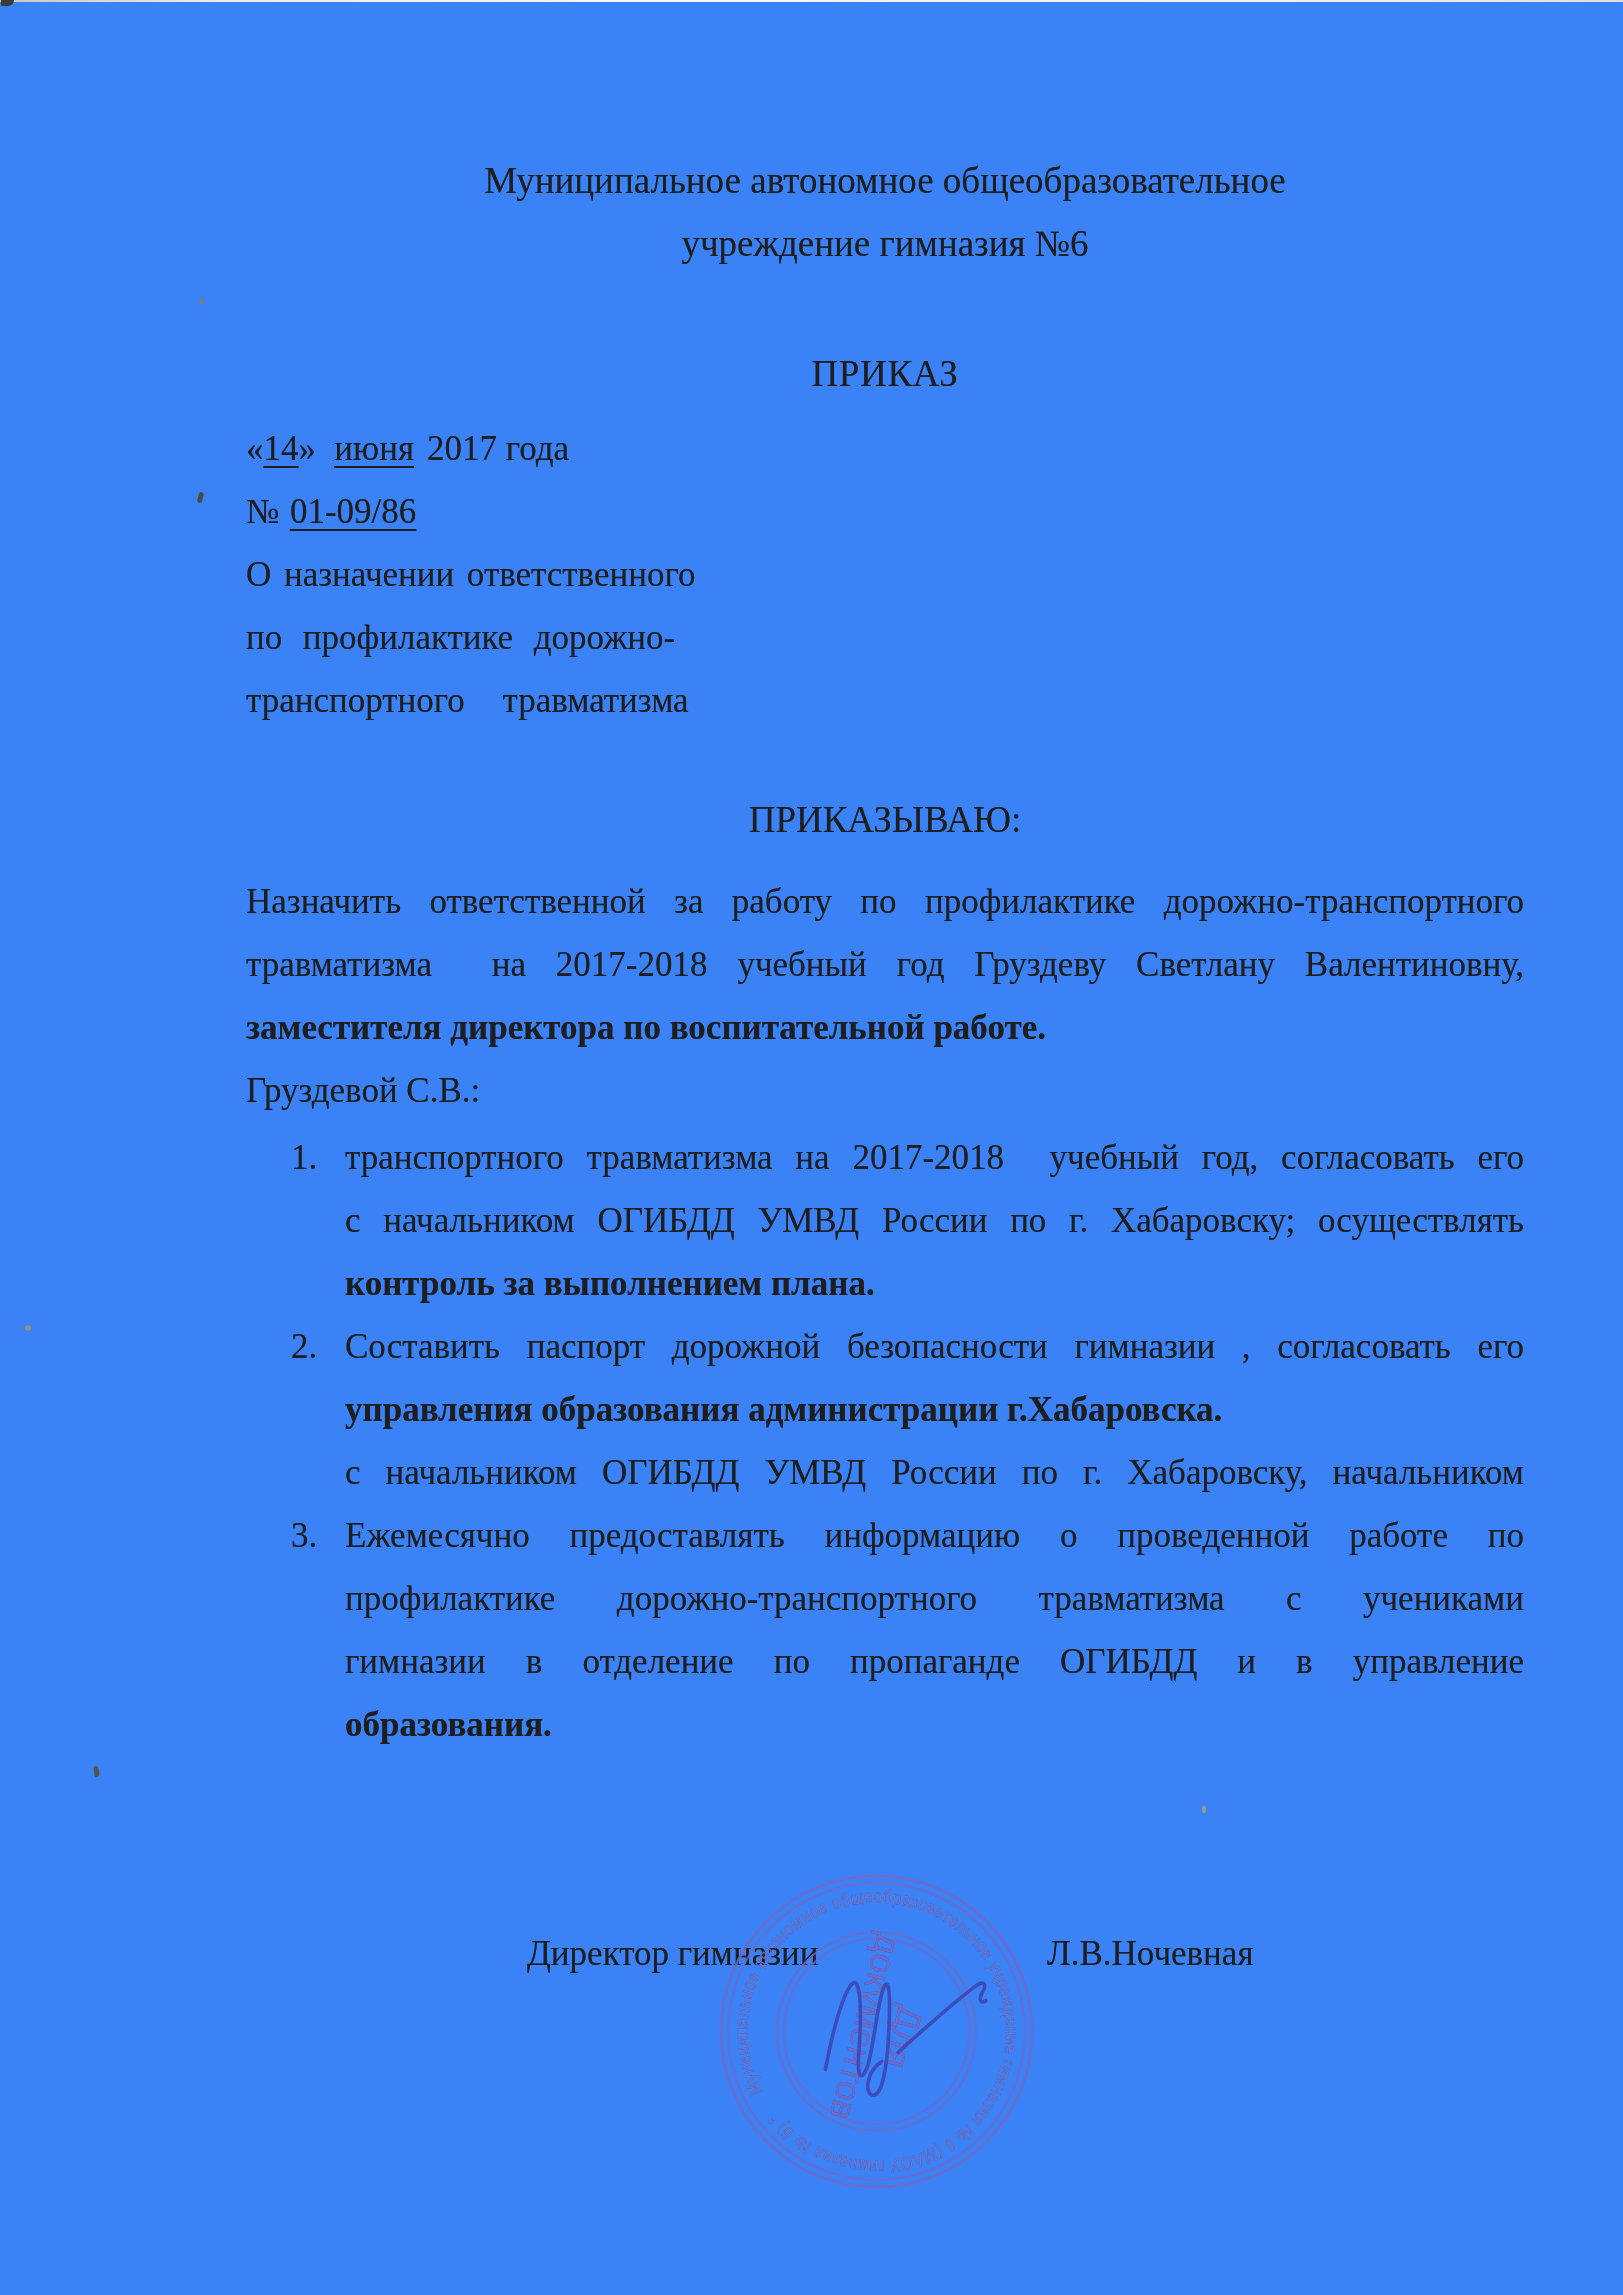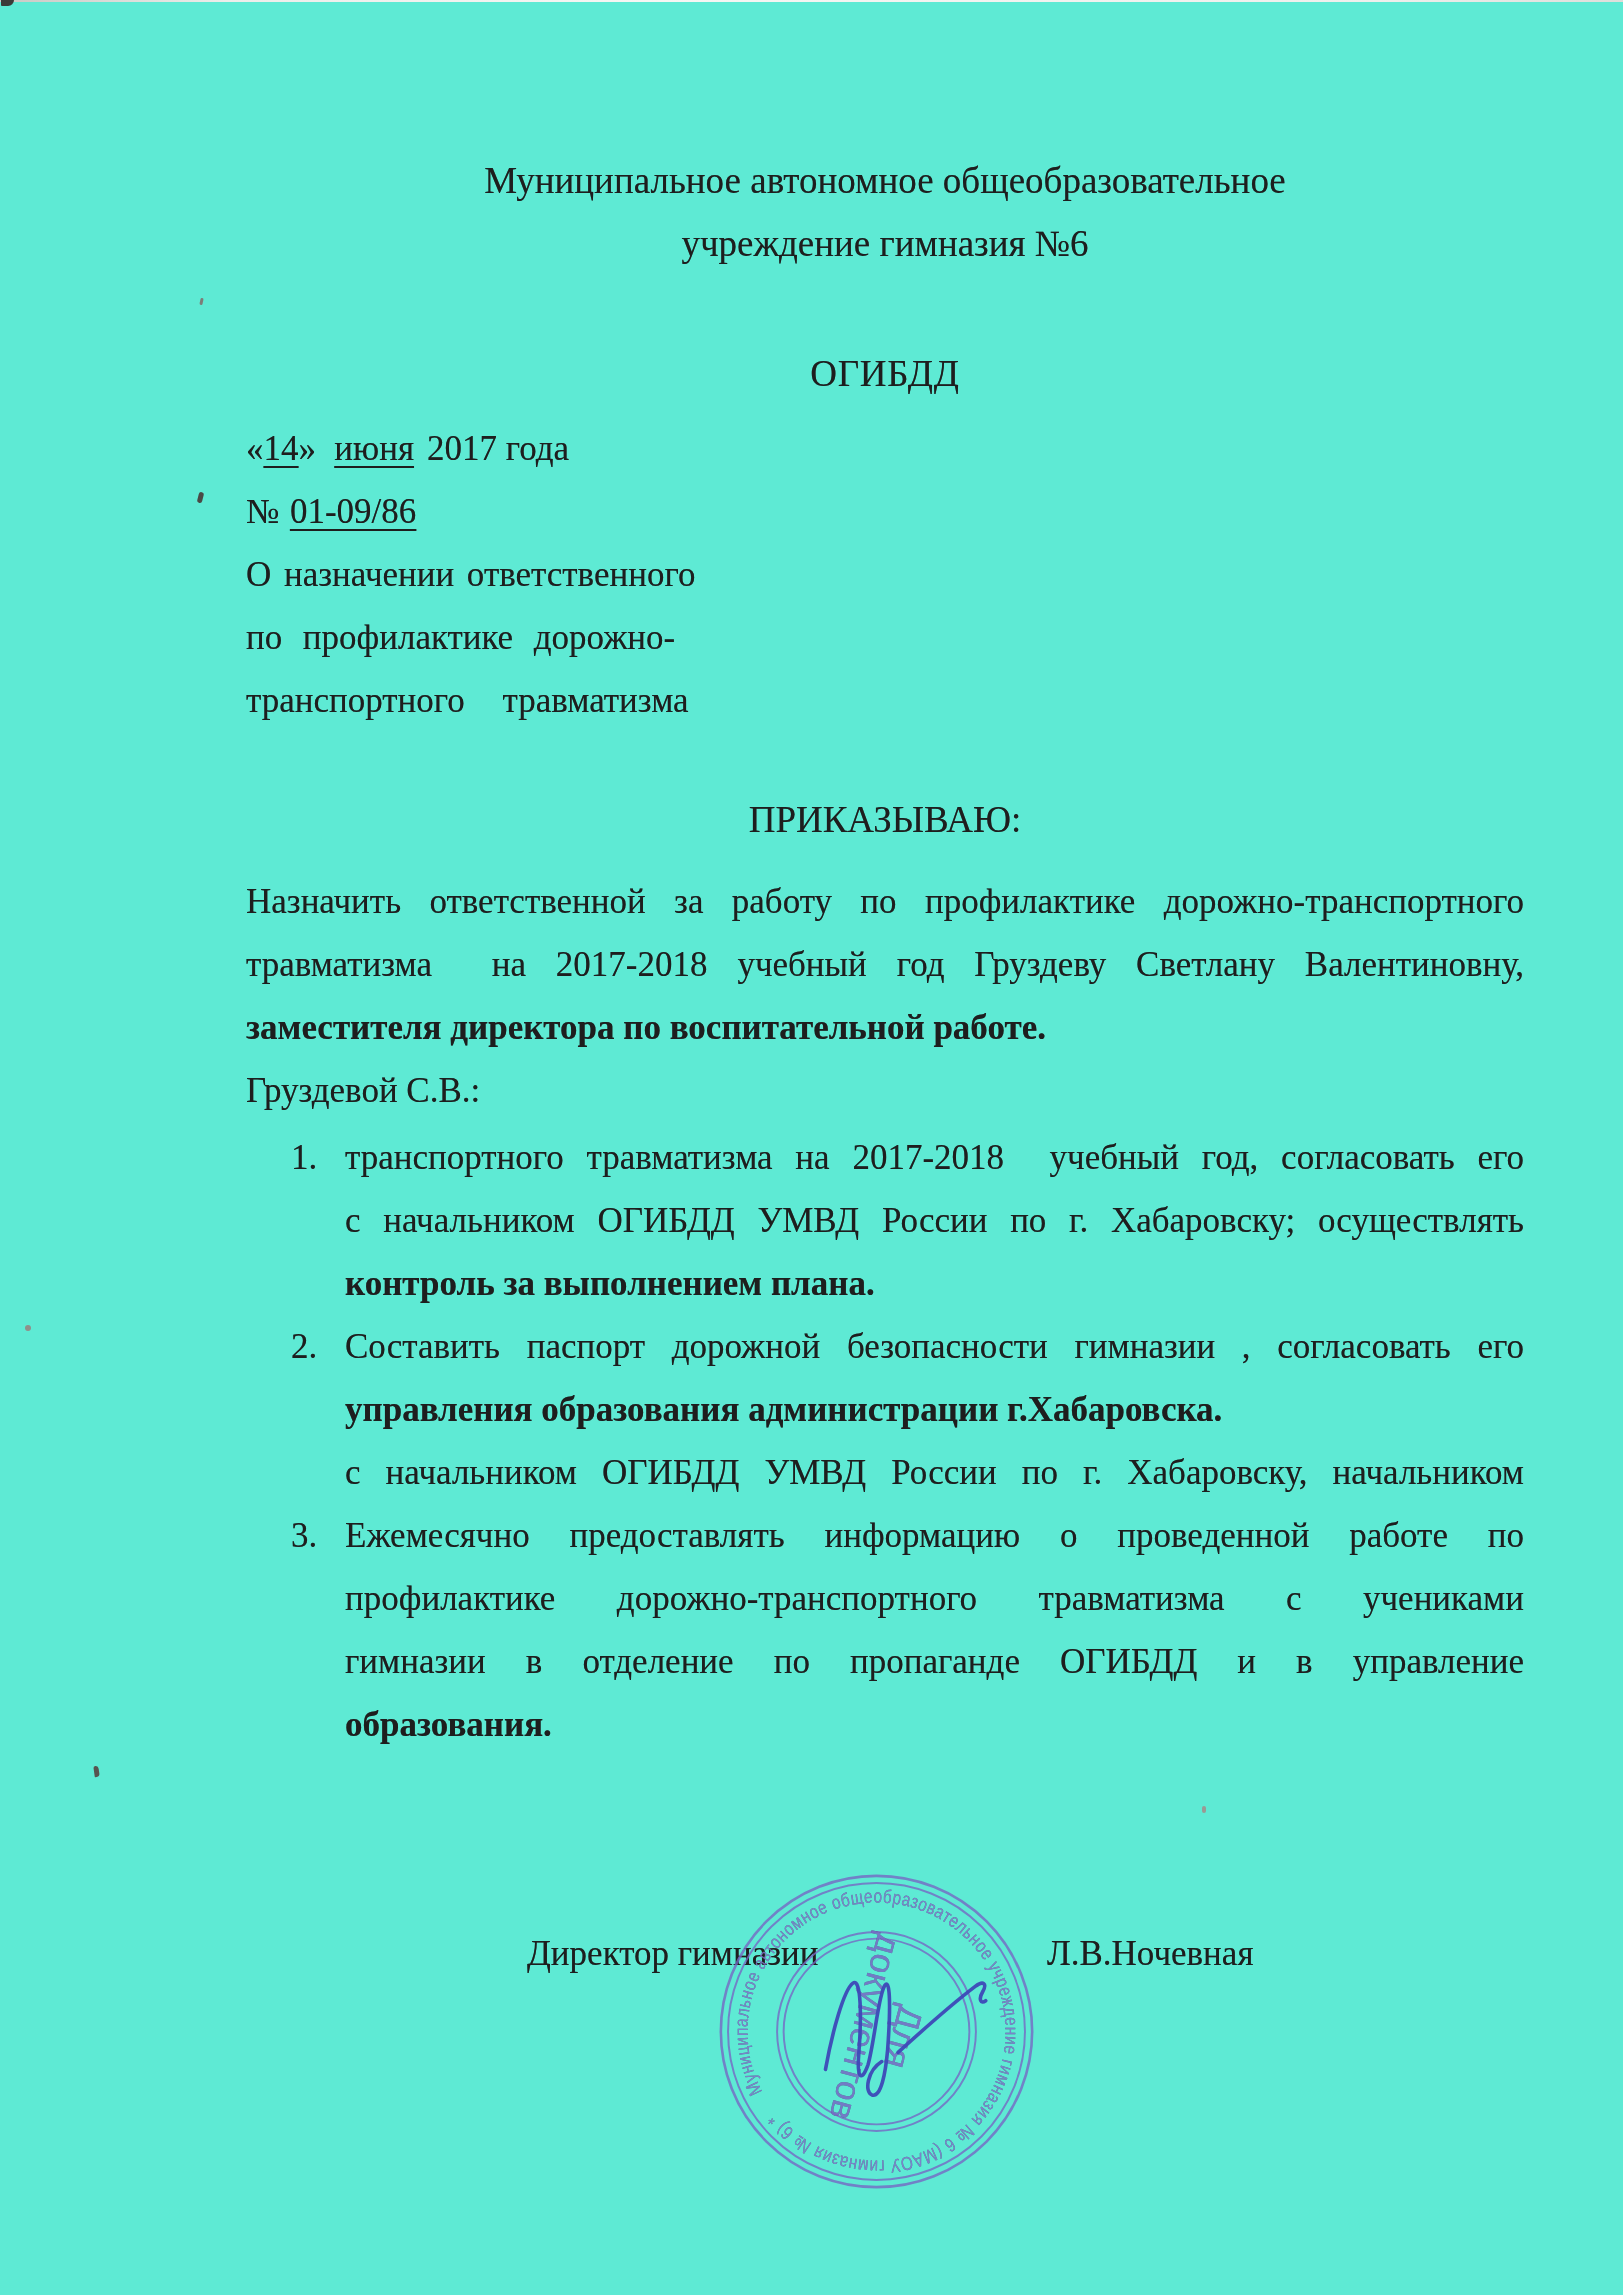--- a/index.html
+++ b/index.html
@@ -3,21 +3,21 @@
 <meta charset="utf-8">
 <style>
   html,body{margin:0;padding:0;}
   body{
     width:1623px;height:2295px;
     background:#f4f4f1;
     font-family:"Liberation Serif","DejaVu Serif",serif;
   }
   .page{
     position:relative;width:1623px;height:2295px;overflow:hidden;
-    background:#5eead4;
+    background:#3b82f6;
     color:#1e1e1e;
     font-size:35px;line-height:63px;
     text-shadow:0 0 0.4px rgba(25,25,25,.55);
   }
   .content{margin-left:246px;width:1278px;}
   .center{text-align:center;}
   .u{text-decoration:underline;text-decoration-thickness:2px;text-underline-offset:5.9px;}
 
   .org{margin-top:149px;font-size:37px;}
   .doc-type{margin-top:67px;font-size:37px;letter-spacing:0.7px;}
@@ -68,21 +68,21 @@
 
 <div class="page">
   <div class="edge-top"></div>
 
   <div class="content">
     <header class="org">
       <div class="center">Муниципальное автономное общеобразовательное</div>
       <div class="center">учреждение гимназия №6</div>
     </header>
 
-    <div class="doc-type center">ОГИБДД</div>
+    <div class="doc-type center">ПРИКАЗ</div>
 
     <div class="date-line"><span class="q-open">«</span><span class="u">14</span><span class="q-close">»</span><span class="u mo">июня</span><span>2017 года</span></div>
 
     <div class="num-line"><span class="sign">№</span><span class="u">01-09/86</span></div>
 
     <div class="subject">
       <div class="s1">О назначении ответственного</div>
       <div class="s2">по профилактике дорожно-</div>
       <div class="s3">транспортного травматизма</div>
     </div>

